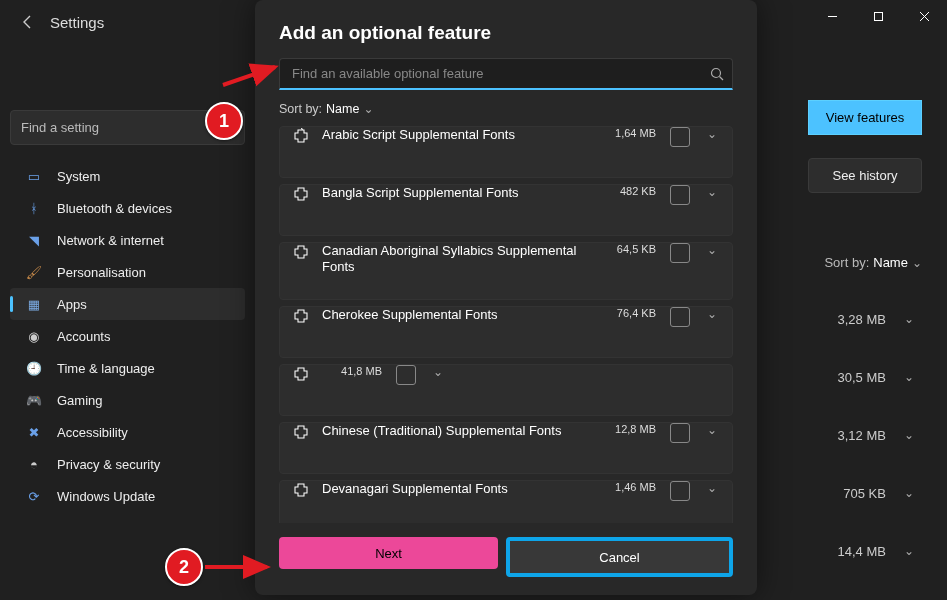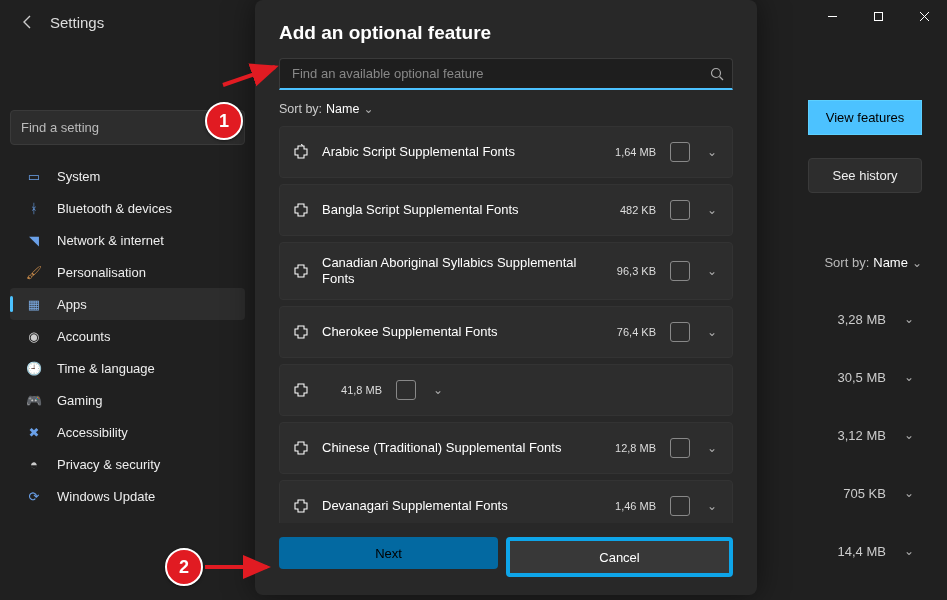--- a/index.html
+++ b/index.html
@@ -27,31 +27,31 @@
   .dialog{position:absolute;left:255px;top:0;width:502px;height:595px;background:#282828;border-radius:8px;box-shadow:0 0 30px rgba(0,0,0,.5);box-sizing:border-box;padding:22px 24px 18px;display:flex;flex-direction:column;}
   .dtitle{font-size:19px;font-weight:600;margin-bottom:14px;}
   .searchwrap{position:relative;height:32px;background:#1e1e1e;border:1px solid #3a3a3a;border-bottom:2px solid #4cc2ff;border-radius:4px 4px 0 0;display:flex;align-items:center;padding:0 32px 0 10px;box-sizing:border-box;}
   .searchwrap input{background:transparent;border:none;outline:none;color:#fff;font-size:13px;width:100%;}
   .searchwrap input::placeholder{color:#888;}
   .searchicon{position:absolute;right:8px;top:8px;color:#aaa;font-size:13px;}
   .sortrow{margin-top:12px;font-size:12.5px;color:#ccc;display:flex;align-items:center;gap:4px;}
   .sortrow .val{color:#fff;}
   .listwrap{margin-top:10px;flex:1;overflow:hidden;position:relative;}
   .featlist{position:absolute;inset:0;overflow:hidden;}
-  .feat{height:52px;background:#2d2d2d;border:1px solid #333;border-radius:4px;margin-bottom:6px;display:flex;align-items:center;padding:0 12px;box-sizing:border-box;gap:12px;}
+  .feat{height:52px;background:#2d2d2d;border:1px solid #333;border-radius:4px;margin-bottom:6px;display:flex;align-items:flex-start;padding:0 12px;box-sizing:border-box;gap:12px;}
   .feat.tall{height:58px;}
   .ficon{width:18px;height:18px;flex:0 0 18px;}
   .ficon svg{width:18px;height:18px;stroke:#fff;fill:none;}
   .fname{flex:1;font-size:13px;color:#fff;line-height:1.25;}
   .fsize{font-size:11px;color:#ddd;width:60px;text-align:right;}
   .fcheck{width:18px;height:18px;border:1px solid #888;border-radius:3px;flex:0 0 18px;margin:0 2px;}
   .fchev{width:16px;color:#ddd;flex:0 0 16px;text-align:center;}
   .dbuttons{display:flex;gap:8px;margin-top:14px;}
   .dbtn{flex:1;height:32px;border-radius:4px;font-size:13px;display:flex;align-items:center;justify-content:center;}
-  .dbtn.primary{background:#0369a1;color:#000;}
+  .dbtn.primary{background:#ec4899;color:#000;}
   .dbtn.sec{background:#383838;color:#fff;border:4px solid #0ea5e9;}
   
   .anno{position:absolute;pointer-events:none;}
   .badge{width:34px;height:34px;border-radius:50%;background:#e11b22;border:2px solid #fff;color:#fff;font-weight:700;font-size:18px;display:flex;align-items:center;justify-content:center;box-shadow:0 1px 3px rgba(0,0,0,.5);}
   .chev{font-size:12px;color:#aaa;}
 </style>
 </head>
 <body>
 <div class="desktop">
 
@@ -204,21 +204,21 @@
           <span class="fname">Bangla Script Supplemental Fonts</span>
           <span class="fsize">482 KB</span>
           <span class="fcheck"></span>
           <span class="fchev chev">⌄</span>
         </div>
         <div class="feat tall">
           <span class="ficon"><svg viewBox="0 0 24 24">
                 <path d="M4 8h4V4h8v4h4v8h-4v4H8v-4H4z" stroke-width="1.4"></path>
               </svg></span>
           <span class="fname">Canadian Aboriginal Syllabics Supplemental Fonts</span>
-          <span class="fsize">96,3 KB</span>
+          <span class="fsize">64,5 KB</span>
           <span class="fcheck"></span>
           <span class="fchev chev">⌄</span>
         </div>
         <div class="feat">
           <span class="ficon"><svg viewBox="0 0 24 24">
                 <path d="M4 8h4V4h8v4h4v8h-4v4H8v-4H4z" stroke-width="1.4"></path>
               </svg></span>
           <span class="fname">Cherokee Supplemental Fonts</span>
           <span class="fsize">76,4 KB</span>
           <span class="fcheck"></span>

